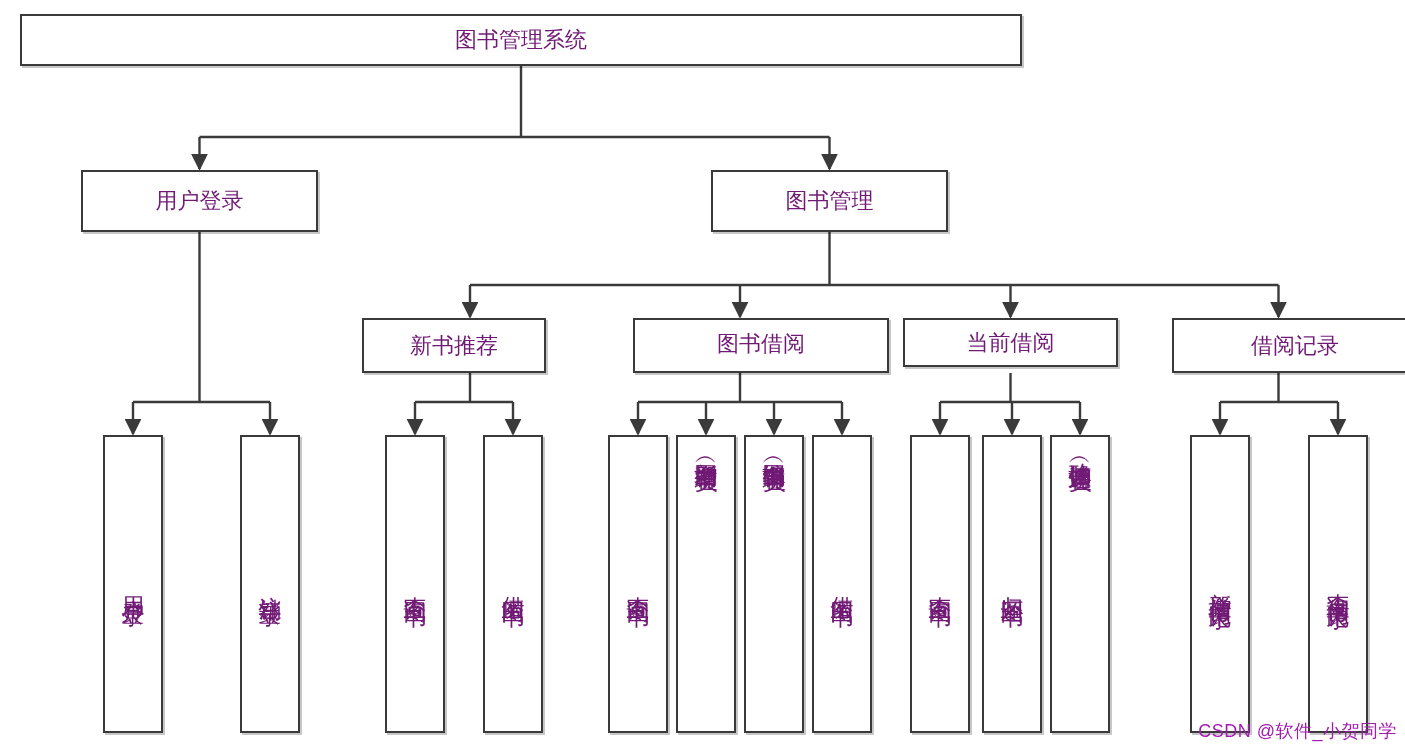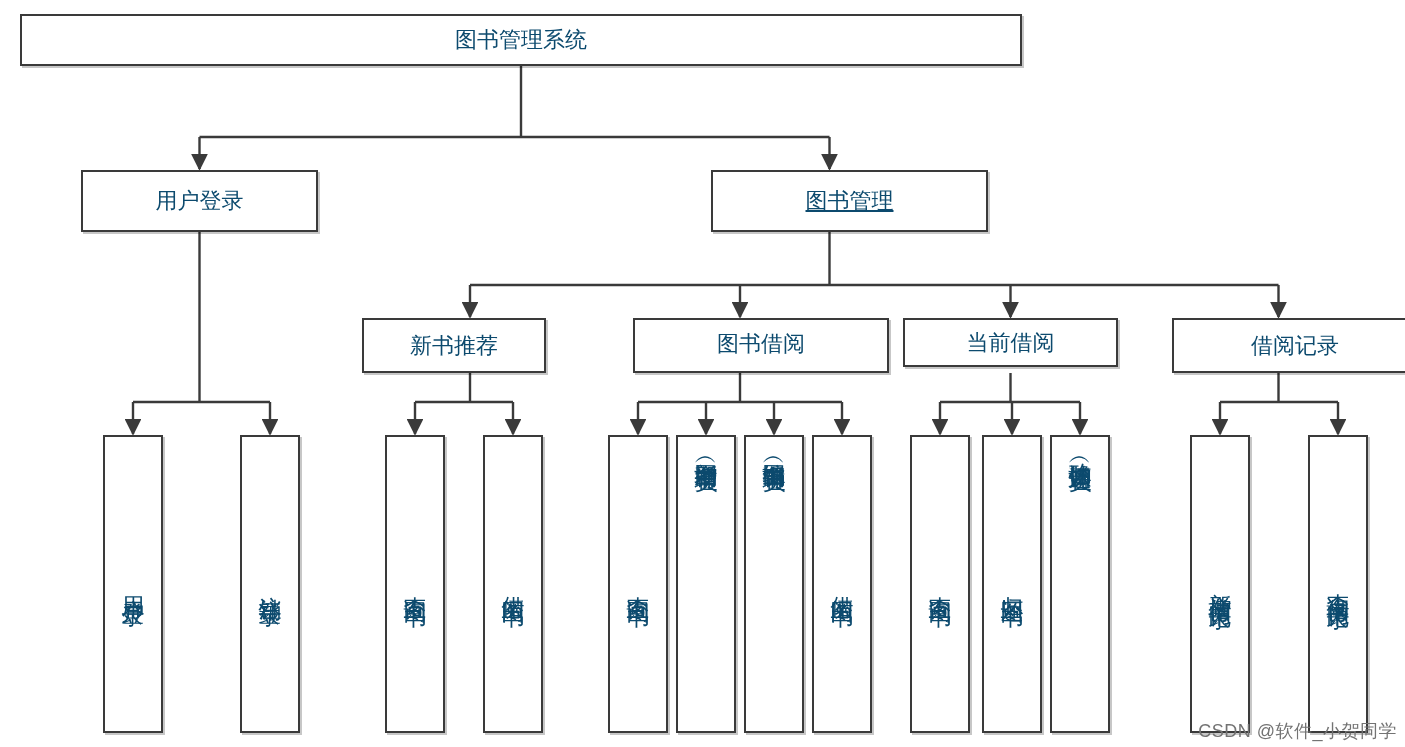--- a/index.html
+++ b/index.html
@@ -26,21 +26,21 @@
   }
   .node {
     position: absolute;
     box-sizing: border-box;
     background: #ffffff;
     border: 2px solid #3a3a3a;
     box-shadow: 2px 2px 0 rgba(0,0,0,0.22);
     display: flex;
     align-items: center;
     justify-content: center;
-    color: #0c4a6e;
+    color: #701a75;
     z-index: 3;
   }
   .node .label {
     display: block;
     line-height: 1.18;
     text-align: center;
     white-space: nowrap;
   }
   .node.horiz .label {
     font-size: 22px;
@@ -62,21 +62,21 @@
   }
   .node.vert.centered {
     align-items: center;
     padding-top: 0;
   }
   #watermark {
     position: absolute;
     right: 8px;
     bottom: 4px;
     font-size: 18px;
-    color: #737373;
+    color: #a21caf;
     letter-spacing: 0.5px;
     z-index: 5;
     white-space: nowrap;
   }
 </style>
 </head>
 <body>
 
 <div id="canvas">
 
@@ -123,21 +123,21 @@
       </g>
   </svg>
 
   <div id="nodes">
       <div class="node horiz" style="left: 20px; top: 14px; width: 1002px; height: 52px;">
         <span class="label">图书管理系统</span>
       </div>
       <div class="node horiz" style="left: 81px; top: 170px; width: 237px; height: 62px;">
         <span class="label">用户登录</span>
       </div>
-      <div class="node horiz" style="left: 711px; top: 170px; width: 277px; height: 62px; text-decoration: underline;">
+      <div class="node horiz" style="left: 711px; top: 170px; width: 237px; height: 62px;">
         <span class="label">图书管理</span>
       </div>
       <div class="node horiz" style="left: 362px; top: 318px; width: 184px; height: 55px;">
         <span class="label">新书推荐</span>
       </div>
       <div class="node horiz" style="left: 633px; top: 318px; width: 256px; height: 55px; font-family: Liberation Mono, monospace;">
         <span class="label">图书借阅</span>
       </div>
       <div class="node horiz" style="left: 903px; top: 318px; width: 215px; height: 49px;">
         <span class="label">当前借阅</span>

